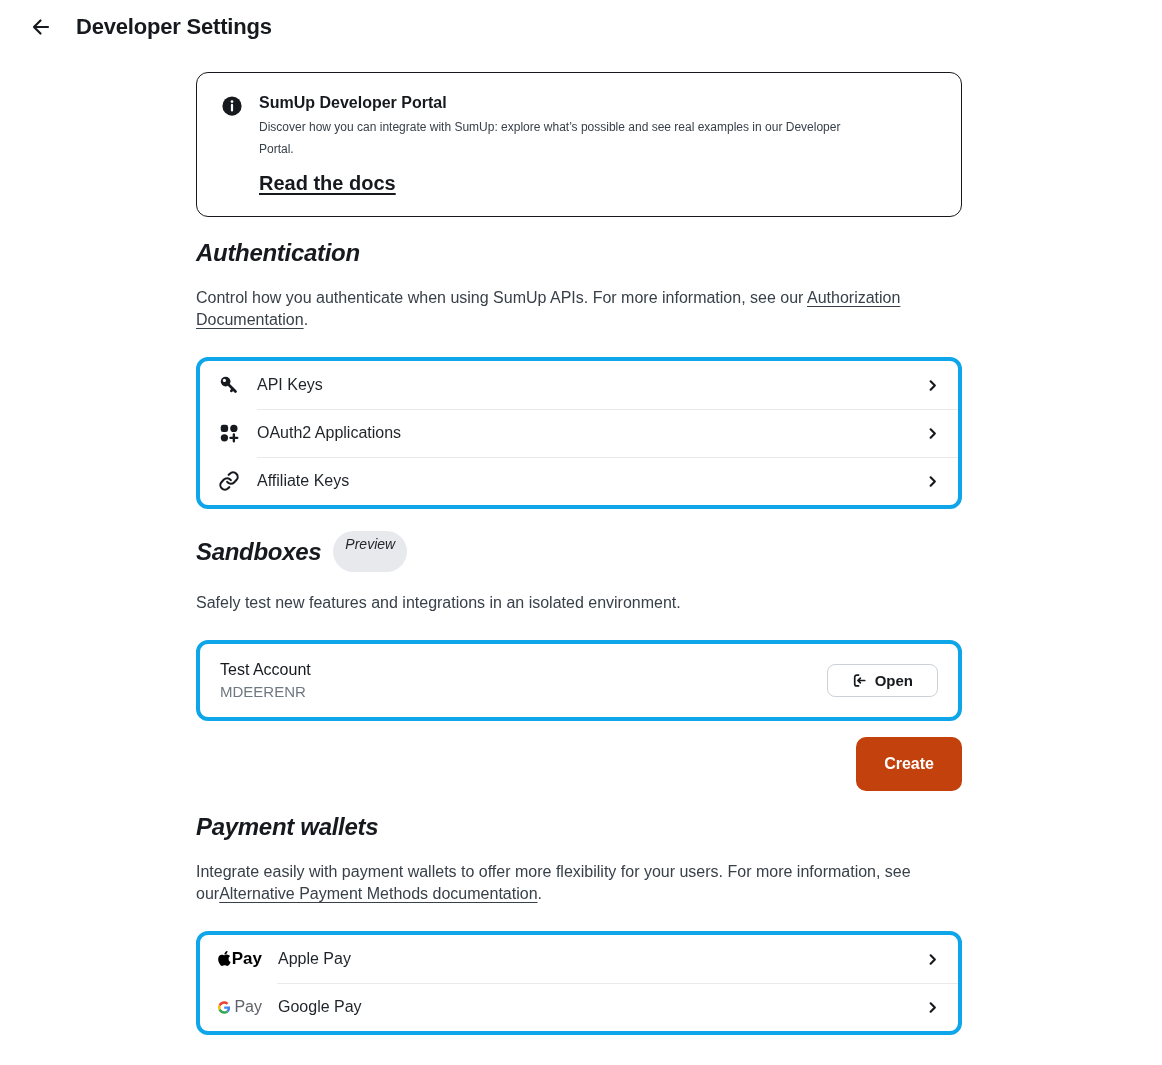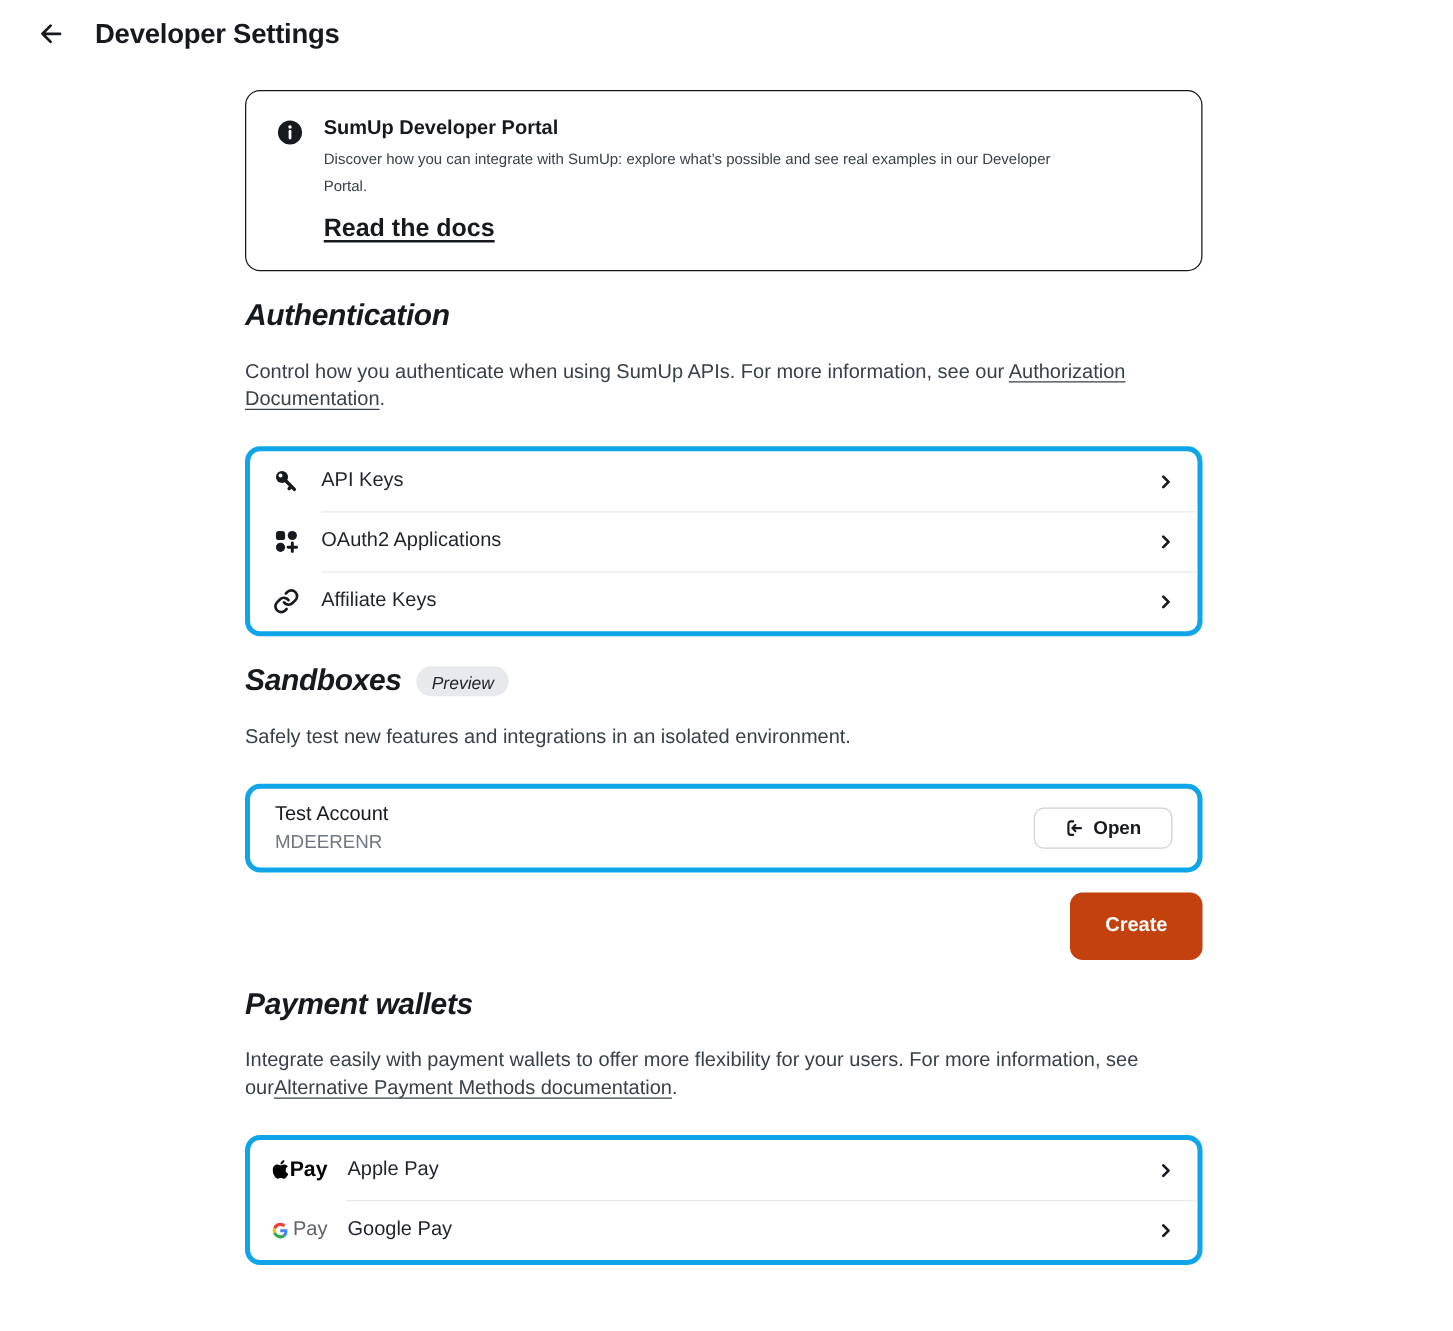--- a/index.html
+++ b/index.html
@@ -46,21 +46,21 @@
   h2.section-heading {
     margin-top: 22px; font-size: 24px; font-weight: 700;
     letter-spacing: -0.3px; color: #16191e; display: flex; align-items: center; font-style: italic;
   }
   p.section-desc { margin-top: 20px; font-size: 16px; line-height: 22px; color: #384049; }
   .inline-link { color: #384049; text-decoration: underline; text-underline-offset: 3px; cursor: pointer; }
 
   .badge {
     margin-left: 12px; background: #e7e9ec; color: #23272c;
     font-size: 14px; font-weight: 500; line-height: 1;
-    padding: 6px 12px 4px; border-radius: 999px; letter-spacing: 0;
+    padding: 6px 12px 21px; border-radius: 999px; letter-spacing: 0;
   }
 
   
   .card {
     margin-top: 26px; border: 4px solid #0ea5e9; border-radius: 12px;
     background: #fff; overflow: hidden;
   }
   .list .row {
     position: relative; height: 48px;
     display: flex; align-items: center; padding: 0 18px; cursor: pointer;
@@ -79,21 +79,21 @@
   .wallets { --divider-inset: 77px; }
   .wallet-logo { width: 44px; margin-right: 16px; display: flex; align-items: center; }
   .applepay-logo { gap: 1px; font-weight: 600; font-size: 17px; color: #000; display: flex; align-items: center; }
   .applepay-logo svg { width: 14px; height: 17px; margin-top: -2px; }
   .gpay-logo { gap: 4px; font-size: 16px; color: #5f6368; display: flex; align-items: center; }
   .gpay-logo svg { width: 17px; height: 17px; }
 
   
   .account-card {
     display: flex; align-items: center; justify-content: space-between;
-    padding: 13px 20px 14px; height: 71px;
+    padding: 13px 20px 14px; height: 81px;
   }
   .acct-name { font-size: 16px; color: #16191e; }
   .acct-code { font-size: 15px; color: #6f7780; margin-top: 4px; }
   .open-btn {
     display: inline-flex; align-items: center; gap: 8px;
     background: #fff; border: 1px solid #ccd2d8; border-radius: 8px;
     padding: 7px 24px; font-family: inherit;
     font-size: 15px; font-weight: 700; color: #16191e; cursor: pointer;
   }
   .open-btn svg { width: 15px; height: 15px; }

